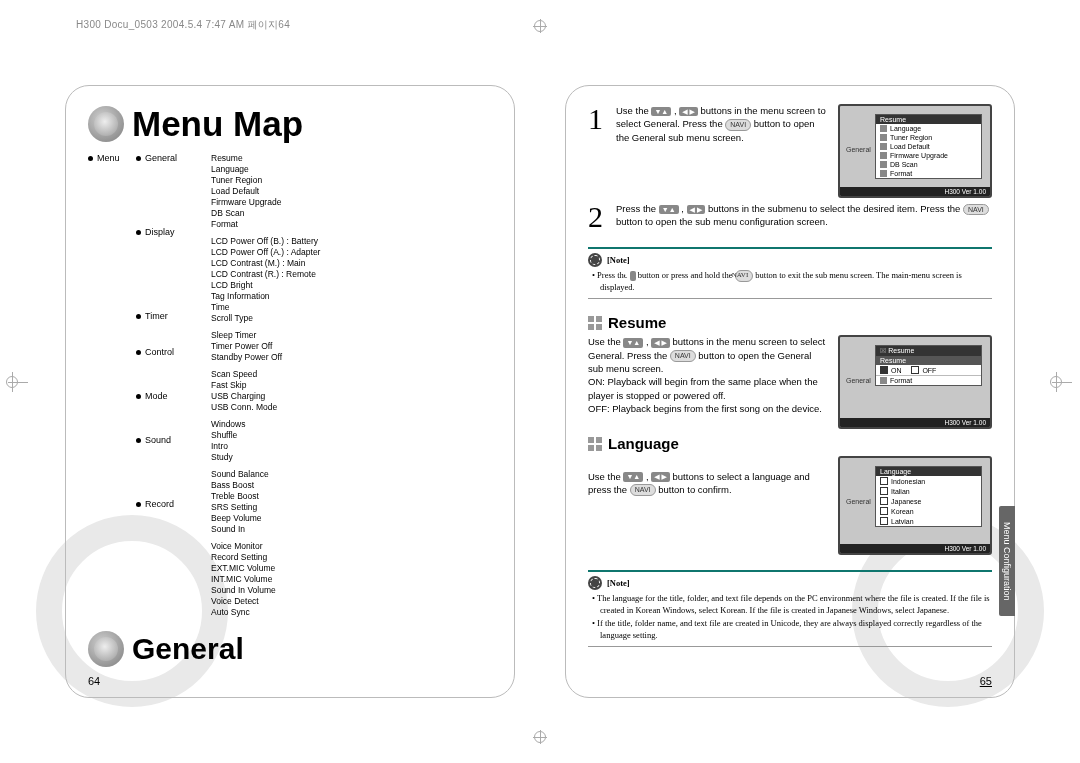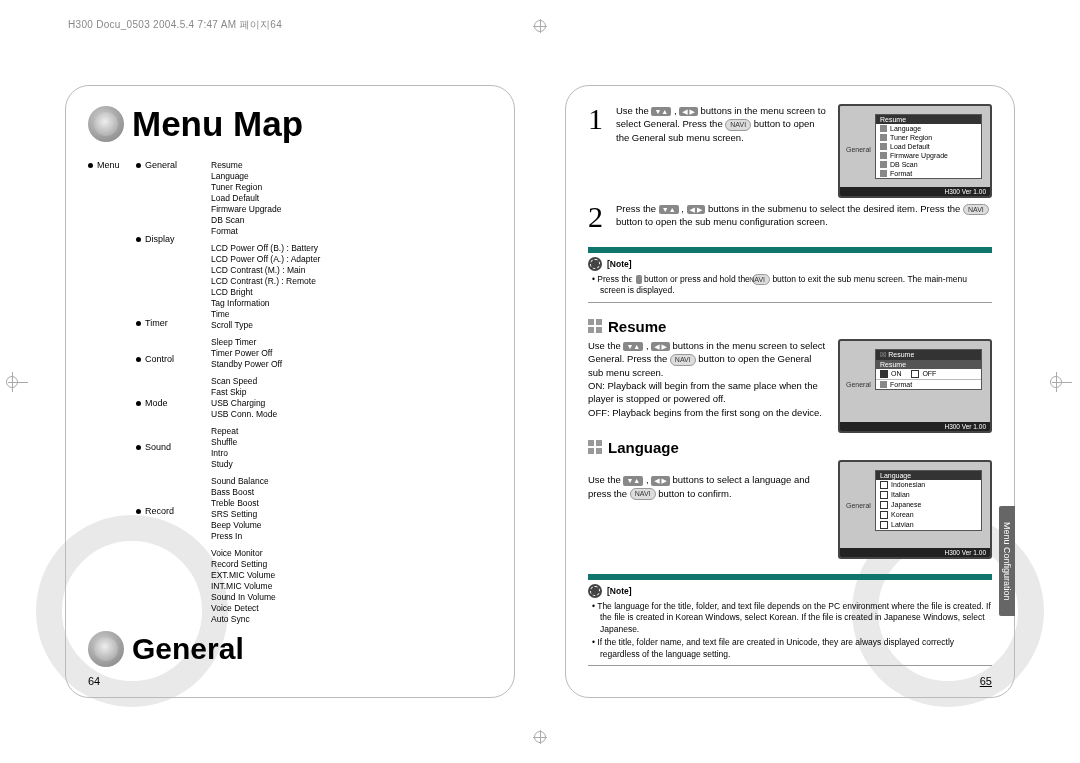--- a/index.html
+++ b/index.html
@@ -9,21 +9,21 @@
     background: #fff;
     width: 1080px;
     height: 763px;
     position: relative;
     color: #000;
     font-size: 10px;
   }
   .print-header {
     position: absolute;
     top: 18px;
-    left: 68px;
+    left: 76px;
     font-size: 10px;
     color: #888;
     letter-spacing: 0.3px;
     text-align: right;
   }
   .crop-top, .crop-bottom {
     position: absolute;
     left: 50%;
     transform: translateX(-50%);
     width: 12px;
@@ -95,21 +95,21 @@
     content:""; position:absolute; inset:6px; border-radius:50%;
     background: radial-gradient(circle at 45% 40%, #eee, #999);
   }
   .title-text {
     font-size: 35px; font-weight: bold;
   }
   .title-text.general { font-size: 30px; }
   .general-title-row { position: absolute; bottom: 30px; left: 22px; display:flex; align-items:center; gap:8px; }
 
   .menu-map {
-    margin-top: 15px;
+    margin-top: 8px;
     display: flex;
     font-size: 9px;
     justify-content: flex-end;
   }
   .col1 { width: 48px; }
   .col2 { width: 75px; }
   .col3 { flex: 1; }
   .cat { font-weight: normal; padding: 1px 0; position: relative; }
   .items { margin: 0 0 6px 0; padding:0; list-style:none; }
   .items li { padding: 0.5px 0; font-size: 8.5px; }
@@ -156,23 +156,24 @@
   .sec-icon span {
     position:absolute; width:6px; height:6px; background:#999;
   }
   .si1 { top:0; left:0; }
   .si2 { top:0; right:0; }
   .si3 { bottom:0; left:0; }
   .si4 { bottom:0; right:0; }
   .sec-title { font-size: 15px; font-weight: bold; }
 
   .note-box {
-    border-top:6px solid #0f766e; border-bottom:1px solid #999;
+    border-top:2px solid #0f766e; border-bottom:1px solid #999;
     padding:4px 0; margin:15px 0;
     font-size:8.5px;
+    font-family:Liberation Serif, serif;
   }
   .note-hdr { display:flex; align-items:center; gap:5px; font-weight:bold; margin-bottom:2px; }
   .note-icon {
     width:14px; height:14px; border-radius:50%; background:#444; display:flex; align-items:center; justify-content:center;
   }
   .note-icon::after {
     content:""; width:8px; height:8px; border:1.5px dashed #fff; border-radius:50%;
   }
   .note-body { line-height:1.35; }
   .note-body li { margin-left:12px; text-indent:-8px; list-style:none; padding:1px 0;}
@@ -262,32 +263,32 @@
             <li>Timer Power Off</li>
             <li>Standby Power Off</li>
         </ul>
         <ul class="items">
           <li>Scan Speed</li>
             <li>Fast Skip</li>
             <li>USB Charging</li>
             <li>USB Conn. Mode</li>
         </ul>
         <ul class="items">
-          <li>Repeat</li>
+          <li>Windows</li>
             <li>Shuffle</li>
             <li>Intro</li>
             <li>Study</li>
         </ul>
         <ul class="items">
           <li>Sound Balance</li>
             <li>Bass Boost</li>
             <li>Treble Boost</li>
             <li>SRS Setting</li>
             <li>Beep Volume</li>
-            <li>Press In</li>
+            <li>Sound In</li>
         </ul>
         <ul class="items">
           <li>Voice Monitor</li>
             <li>Record Setting</li>
             <li>EXT.MIC Volume</li>
             <li>INT.MIC Volume</li>
             <li>Sound In Volume</li>
             <li>Voice Detect</li>
             <li>Auto Sync</li>
         </ul>

